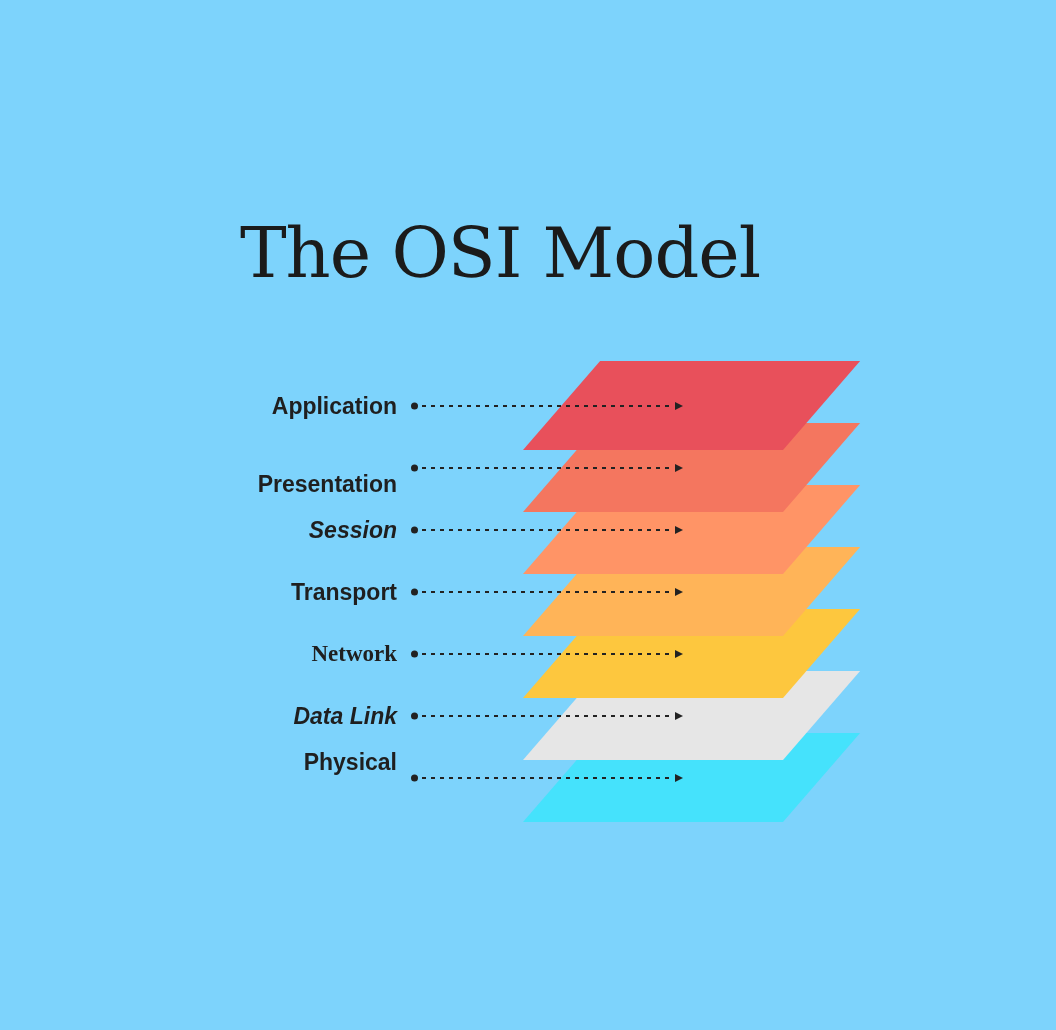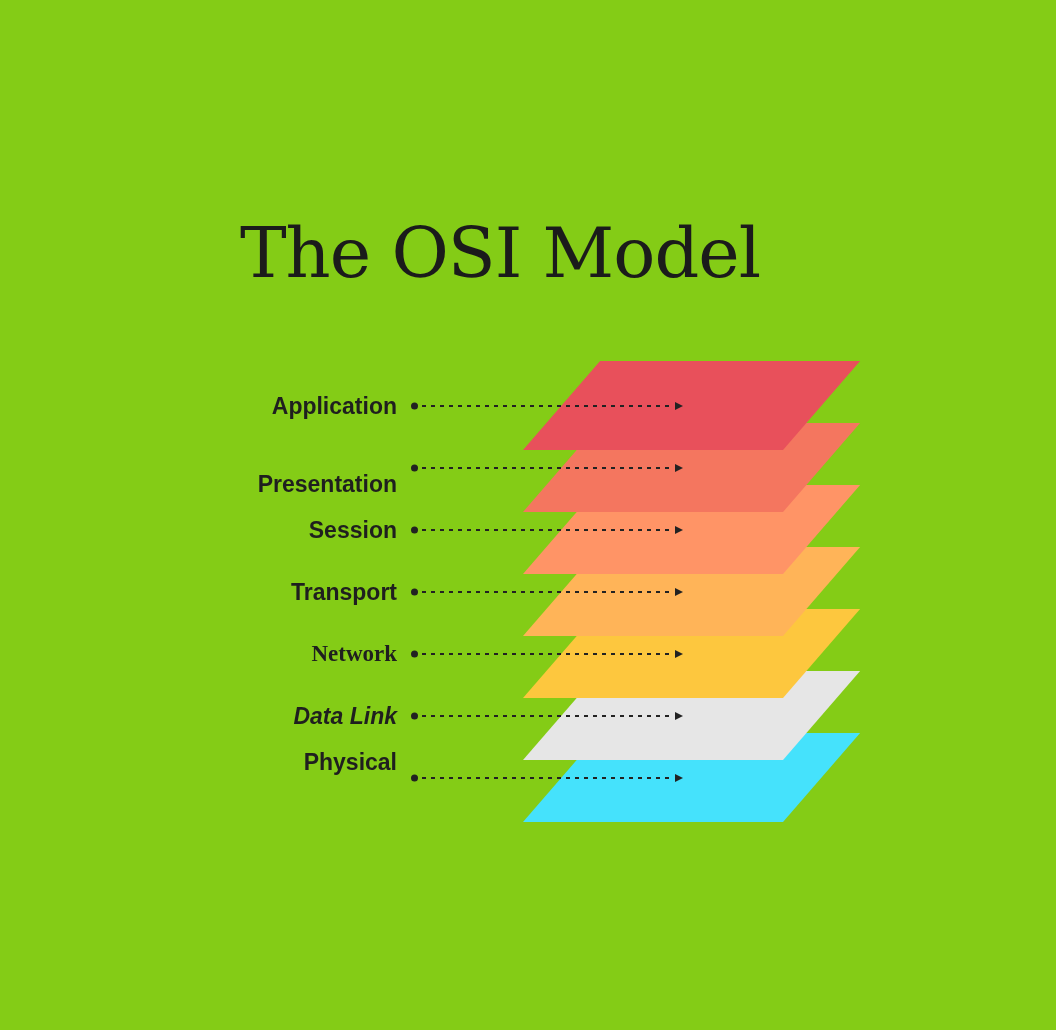--- a/index.html
+++ b/index.html
@@ -4,21 +4,21 @@
 <style>
   html, body {
     margin: 0;
     padding: 0;
     background: #ffffff;
   }
   .page {
     position: relative;
     width: 1056px;
     height: 1030px;
-    background: #84cc16;
+    background: #7dd3fc;
     overflow: hidden;
     font-family: "Liberation Sans", sans-serif;
   }
   .title {
     position: absolute;
     top: 212px;
     left: 500px;
     transform: translateX(-50%);
     margin: 0;
     font-family: "DejaVu Serif", "Liberation Serif", serif;
@@ -107,21 +107,21 @@
         <span class="head"></span>
       </div>
       <div class="plane" style="top: 423px; background: rgb(244, 118, 95); z-index: 6;"></div>
       <div class="layer-label" style="top: 484px;">Presentation</div>
       <div class="arrow" style="top: 468px;">
         <span class="dot"></span>
         <span class="dash"></span>
         <span class="head"></span>
       </div>
       <div class="plane" style="top: 485px; background: rgb(255, 148, 102); z-index: 5;"></div>
-      <div class="layer-label" style="top: 530px;">Session</div>
+      <div class="layer-label" style="top: 530px; font-style: italic;">Session</div>
       <div class="arrow" style="top: 530px;">
         <span class="dot"></span>
         <span class="dash"></span>
         <span class="head"></span>
       </div>
       <div class="plane" style="top: 547px; background: rgb(255, 180, 88); z-index: 4;"></div>
       <div class="layer-label" style="top: 592px; margin-left: 44px;">Transport</div>
       <div class="arrow" style="top: 592px;">
         <span class="dot"></span>
         <span class="dash"></span>

